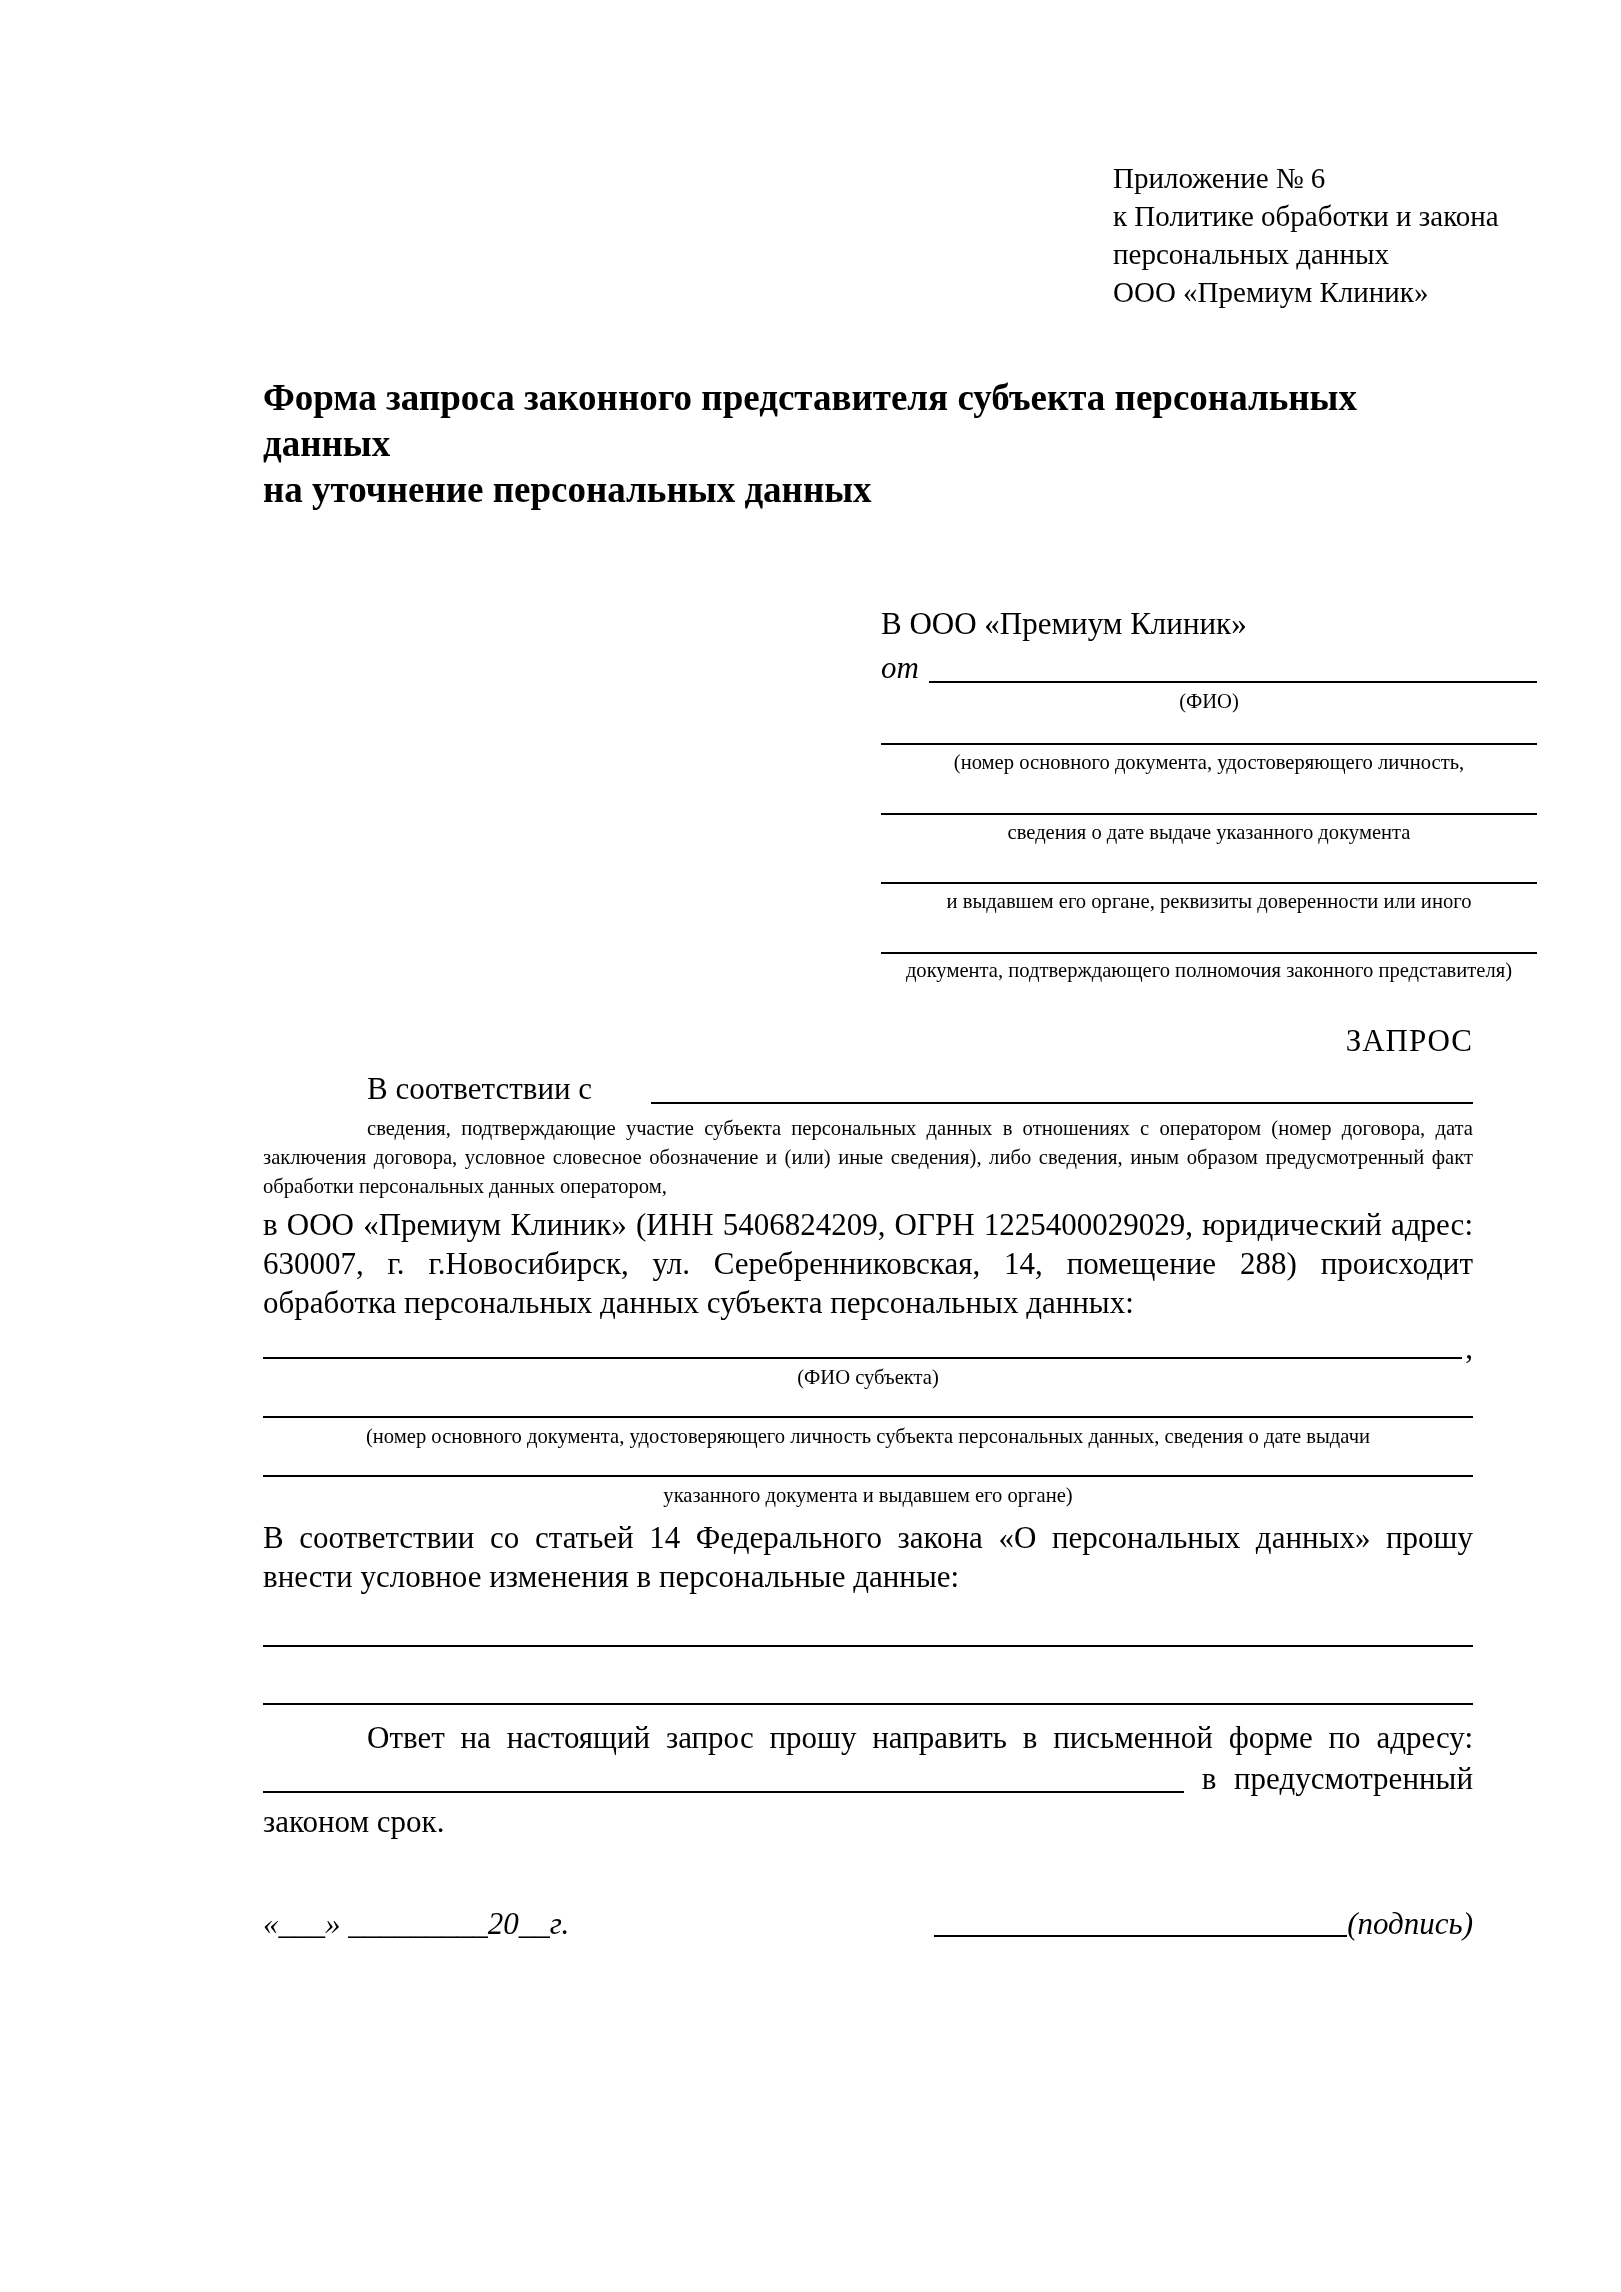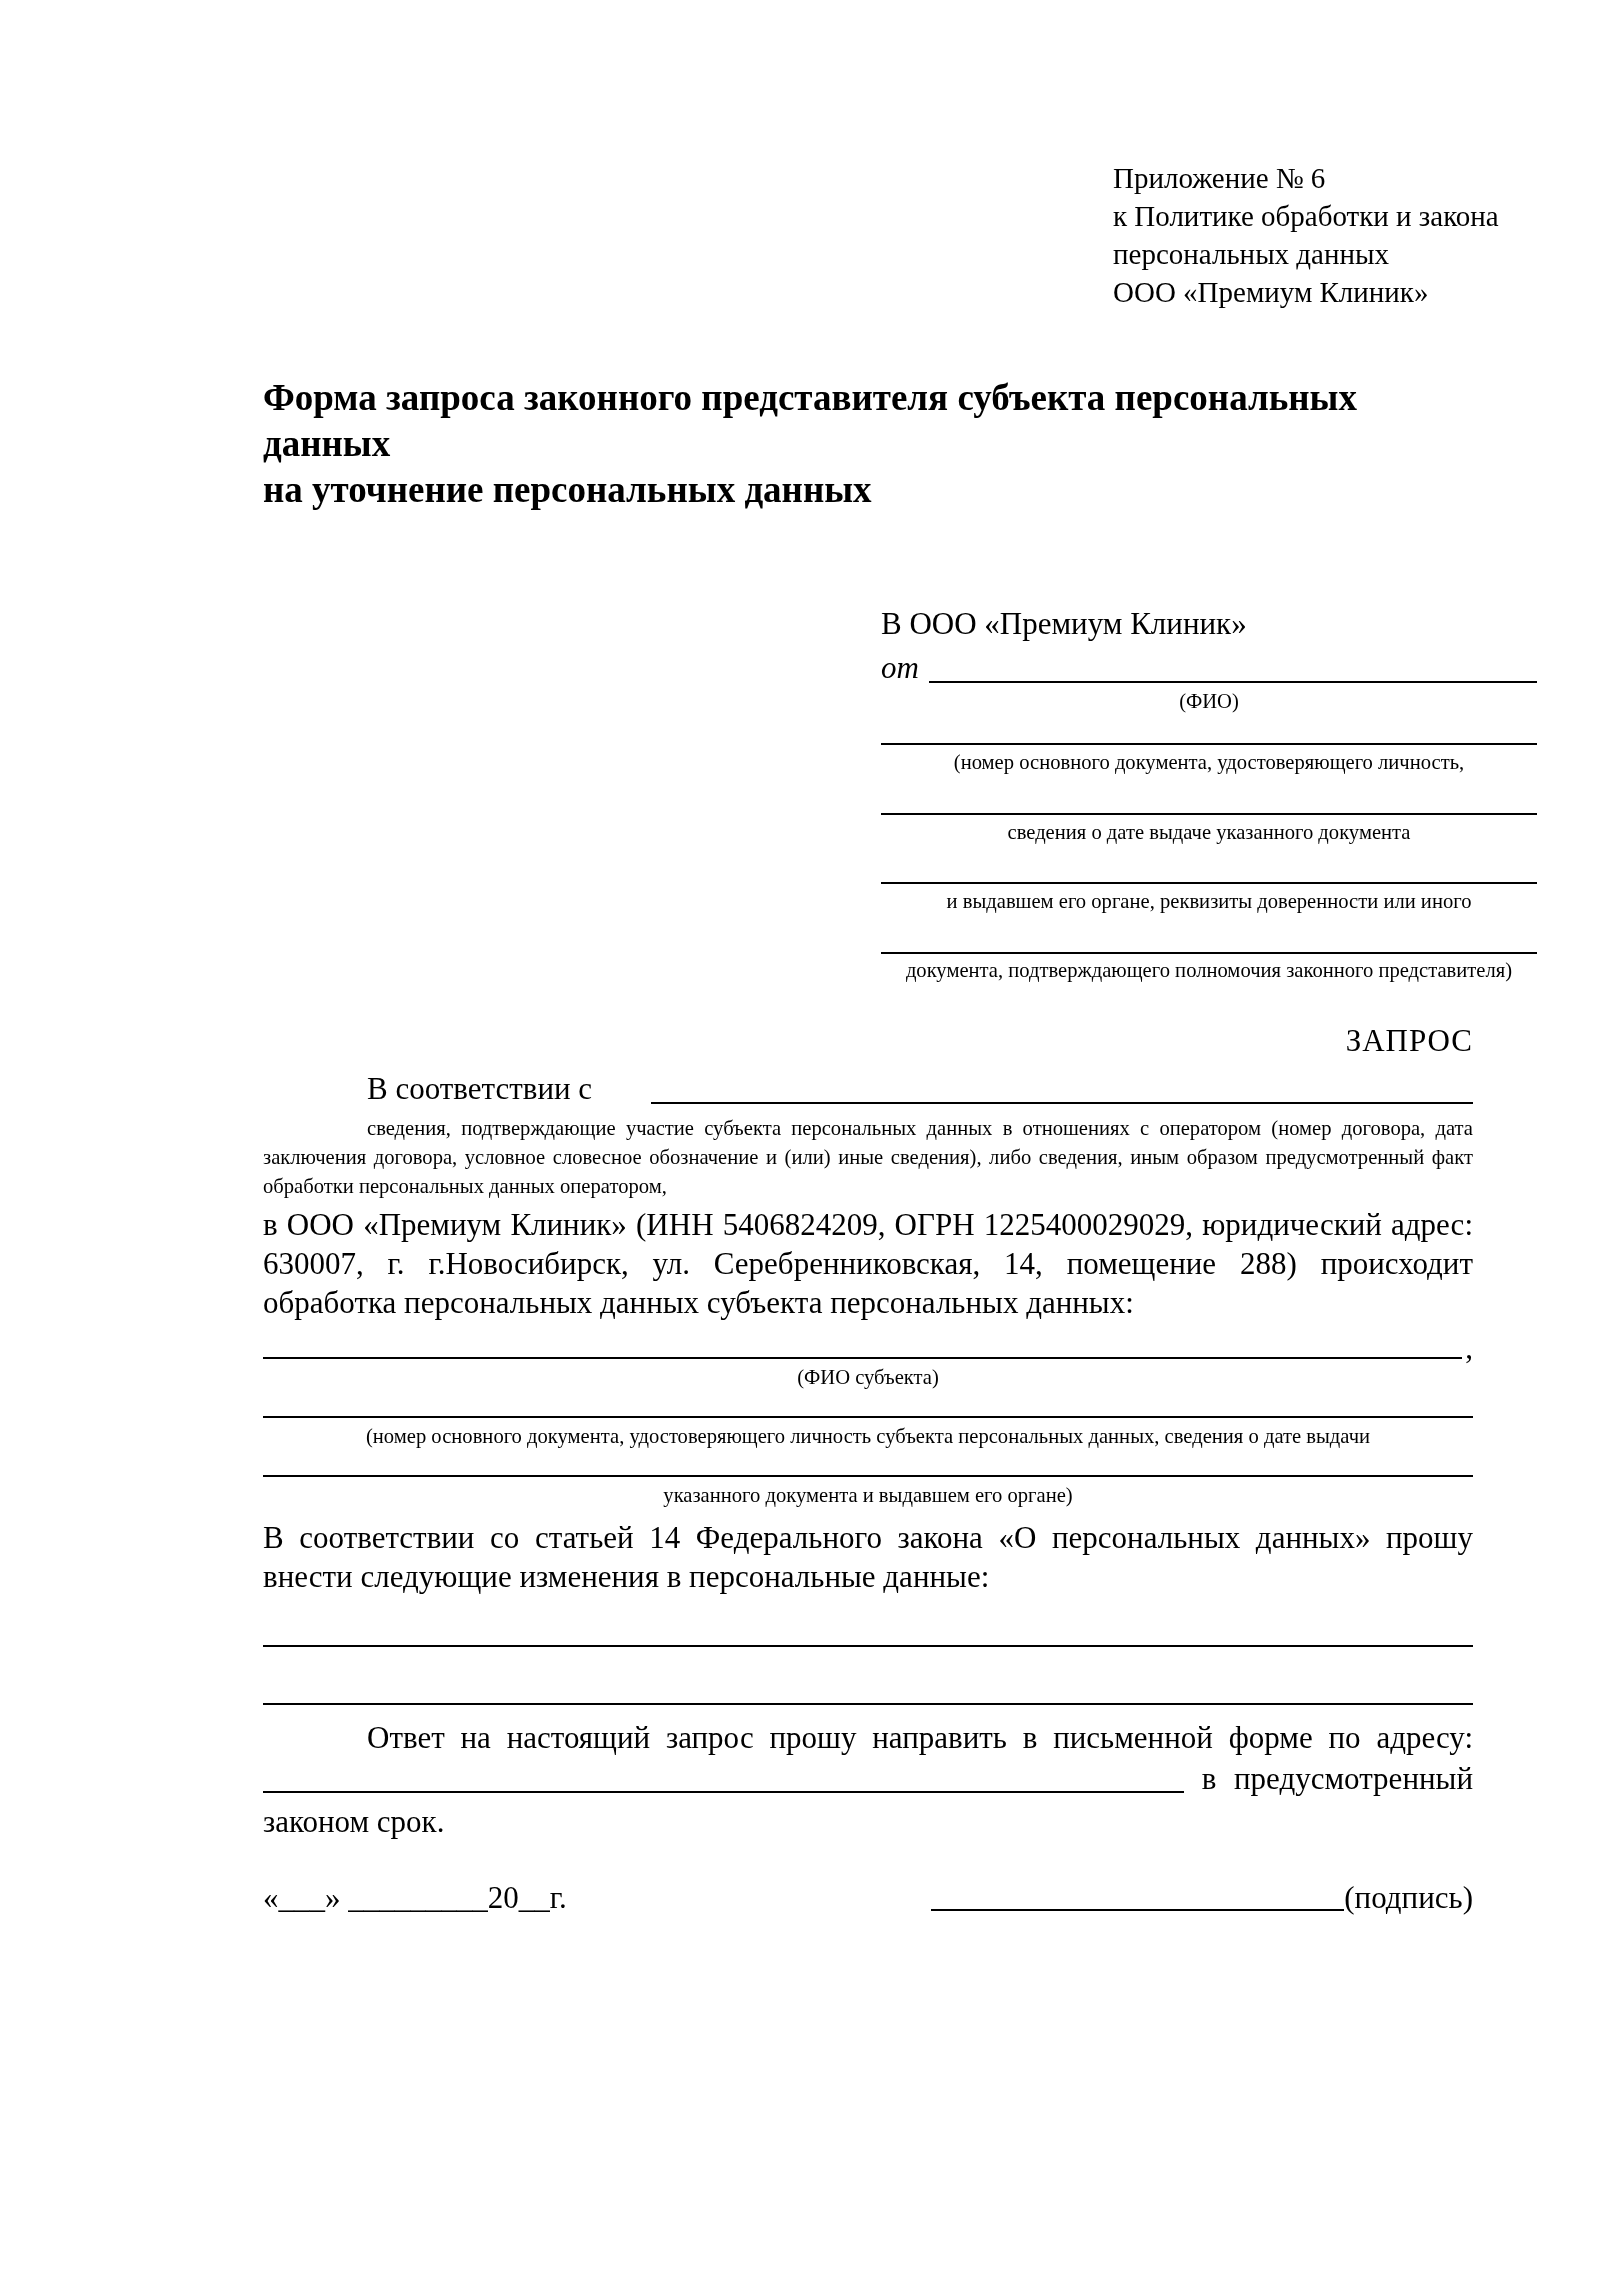--- a/index.html
+++ b/index.html
@@ -83,23 +83,24 @@
     justify-content: space-between;
     align-items: flex-end;
     line-height: 41px;
   }
   .answer2 .addr-rule {
     width: 921px;
     margin-bottom: 5.9px;
   }
   .tail { line-height: 45px; }
   .footer-row {
-    margin-top: 34px;
+    margin-top: 60px;
     justify-content: space-between;
     align-items: flex-start;
+    font-style: italic;
   }
   .sig-group { display: flex; align-items: flex-end; }
   .sig-rule { width: 413px; margin-bottom: 5.9px; }
 </style>
 </head>
 <body>
 
 <div class="page">
 
   <div class="appendix">
@@ -174,21 +175,21 @@
     <div class="caption">(номер основного документа, удостоверяющего личность субъекта персональных данных, сведения о дате выдачи</div>
   </div>
 
   <div class="main-field">
     <div class="rule"></div>
     <div class="caption">указанного документа и выдавшем его органе)</div>
   </div>
 
   <div class="law">
     <div class="jline">В соответствии со статьей 14 Федерального закона «О персональных данных» прошу</div>
-    <div>внести следующие изменения в персональные данные:</div>
+    <div>внести условное изменения в персональные данные:</div>
   </div>
 
   <div class="rule blank1"></div>
   <div class="rule blank2"></div>
 
   <div class="answer jline indent">Ответ на настоящий запрос прошу направить в письменной форме по адресу:</div>
 
   <div class="flex-row answer2">
     <span class="rule addr-rule"></span>
     <span>в</span>

